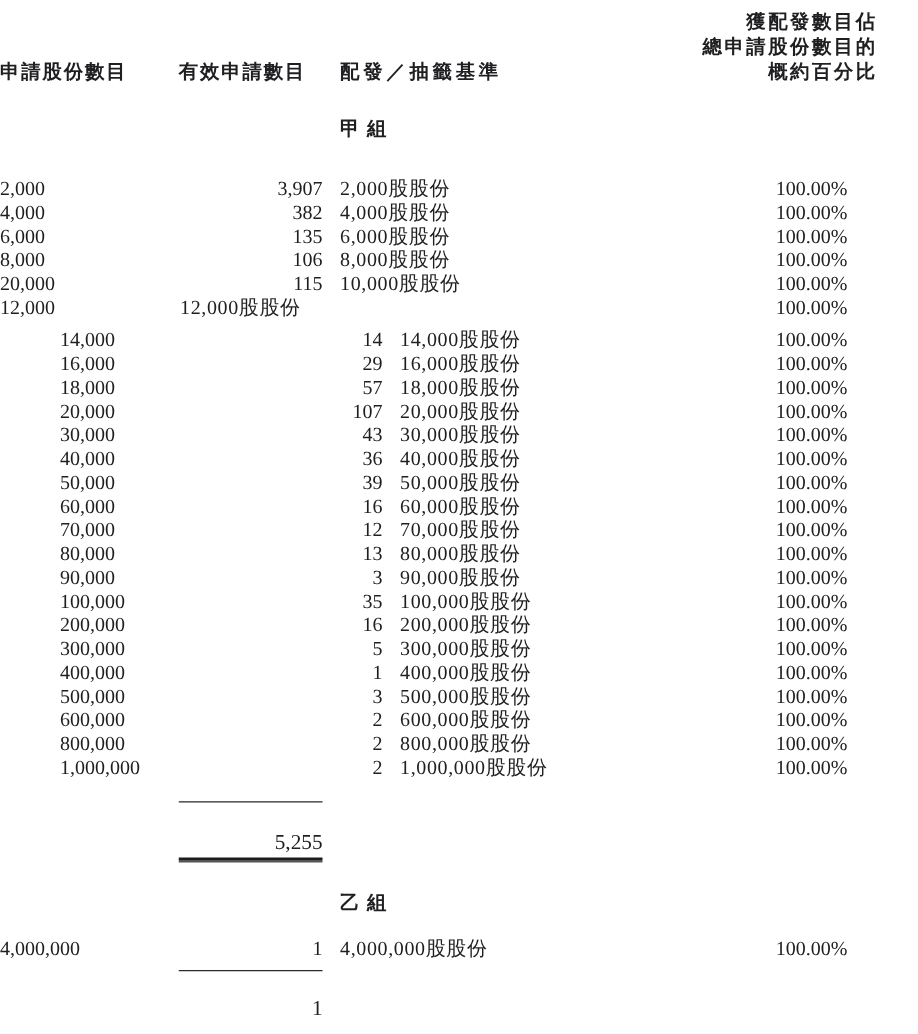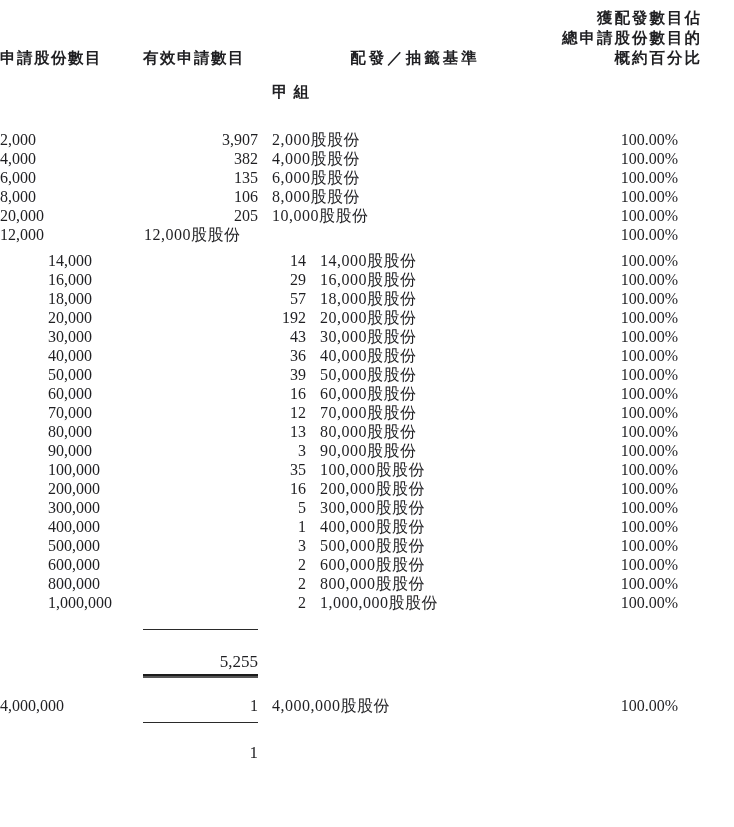--- a/index.html
+++ b/index.html
@@ -16,31 +16,31 @@
   }
   
   .header {
     display: flex;
     align-items: flex-end;
     font-weight: bold;
     font-size: 15.5px;
   }
   .hc1 { width: 130px; padding-left: 0; letter-spacing: 1.5px; line-height: 20px; }
   .hc2 { width: 128px; padding-left: 13px; letter-spacing: 1.5px; line-height: 20px; }
-  .hc3 { width: 300px; padding-left: 14px; letter-spacing: 3px; line-height: 20px; text-align: center; }
+  .hc3 { width: 300px; padding-left: 14px; letter-spacing: 3px; line-height: 20px; }
   .hc4 { flex: 1; text-align: right; padding-right: 32px; letter-spacing: 2px; line-height: 20px; }
   
   .group-label {
     font-weight: bold;
     font-size: 15.5px;
     letter-spacing: 6px;
     line-height: 19px;
     margin-left: 272px;
   }
-  .label-a { margin-top: 14px; }
+  .label-a { margin-top: 26px; }
   .label-b { margin-top: 23px; }
   
   .rows-block1 { margin-top: 29px; }
   .rows-block2 { margin-top: 7px; padding-left: 48px; }
   .rows-b { margin-top: 18px; }
   .row { display: flex; height: 19px; line-height: 19px; font-size: 16px; }
   .c1 { width: 130px; text-align: left; }
   .c2 { width: 128px; text-align: right; }
   .c3 { width: 300px; padding-left: 14px; letter-spacing: 0.5px; }
   .c4 { flex: 1; text-align: right; padding-right: 56px; }
@@ -102,21 +102,21 @@
         <div class="c4">100.00%</div>
       </div>
       <div class="row">
         <div class="c1">8,000</div>
         <div class="c2">106</div>
         <div class="c3">8,000股股份</div>
         <div class="c4">100.00%</div>
       </div>
       <div class="row">
         <div class="c1">20,000</div>
-        <div class="c2">205</div>
+        <div class="c2">115</div>
         <div class="c3">10,000股股份</div>
         <div class="c4">100.00%</div>
       </div>
       <div class="row">
         <div class="c1">12,000</div>
         <div class="c3">12,000股股份</div>
         <div class="c4">100.00%</div>
       </div>
     </div>
   <div id="rows-a2" class="rows-block2">
@@ -133,21 +133,21 @@
         <div class="c4">100.00%</div>
       </div>
       <div class="row">
         <div class="c1">18,000</div>
         <div class="c2">57</div>
         <div class="c3">18,000股股份</div>
         <div class="c4">100.00%</div>
       </div>
       <div class="row">
         <div class="c1">20,000</div>
-        <div class="c2">192</div>
+        <div class="c2">107</div>
         <div class="c3">20,000股股份</div>
         <div class="c4">100.00%</div>
       </div>
       <div class="row">
         <div class="c1">30,000</div>
         <div class="c2">43</div>
         <div class="c3">30,000股股份</div>
         <div class="c4">100.00%</div>
       </div>
       <div class="row">
@@ -238,20 +238,21 @@
 
   <div class="rule-single rule-a1"></div>
 
   <div class="total-row total-a">
     <div class="c1"></div>
     <div class="c2">5,255</div>
   </div>
 
   <div class="rule-double"></div>
 
+  <div class="group-label label-b">乙組</div>
 
   <div id="rows-b" class="rows-b">
       <div class="row">
         <div class="c1">4,000,000</div>
         <div class="c2">1</div>
         <div class="c3">4,000,000股股份</div>
         <div class="c4">100.00%</div>
       </div>
     </div>
 

